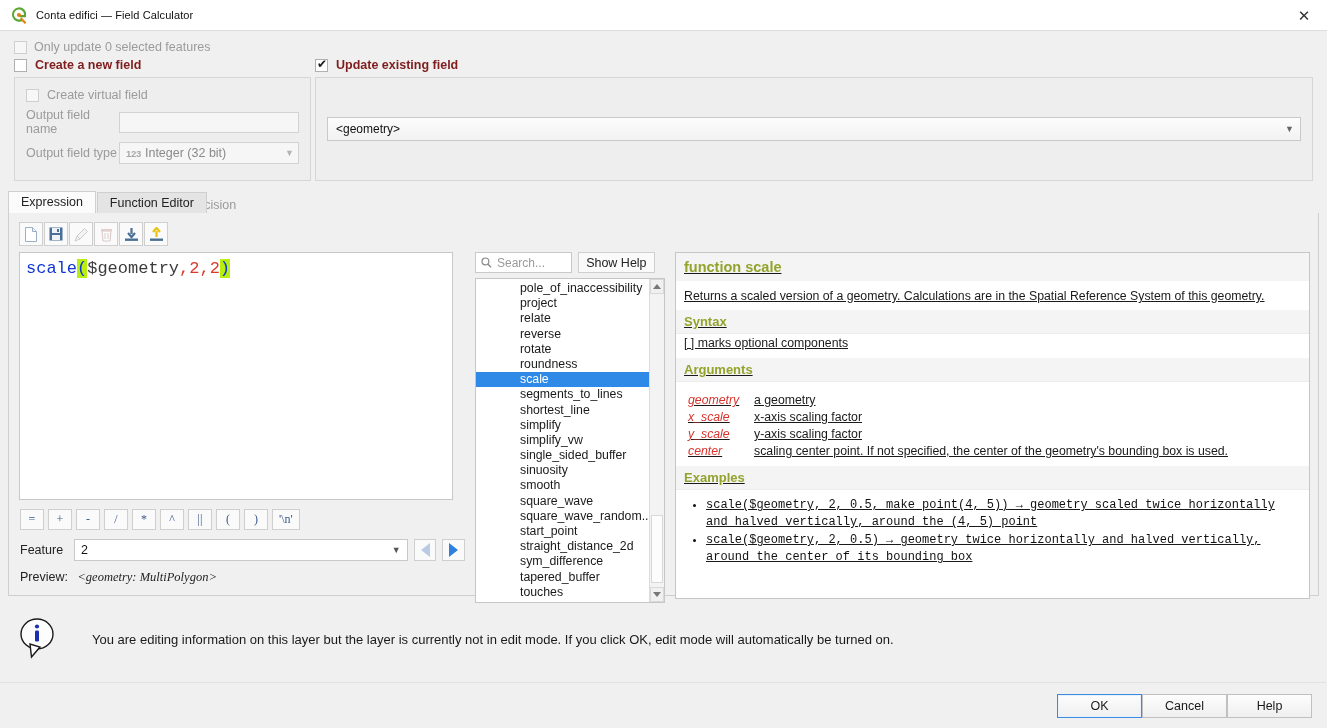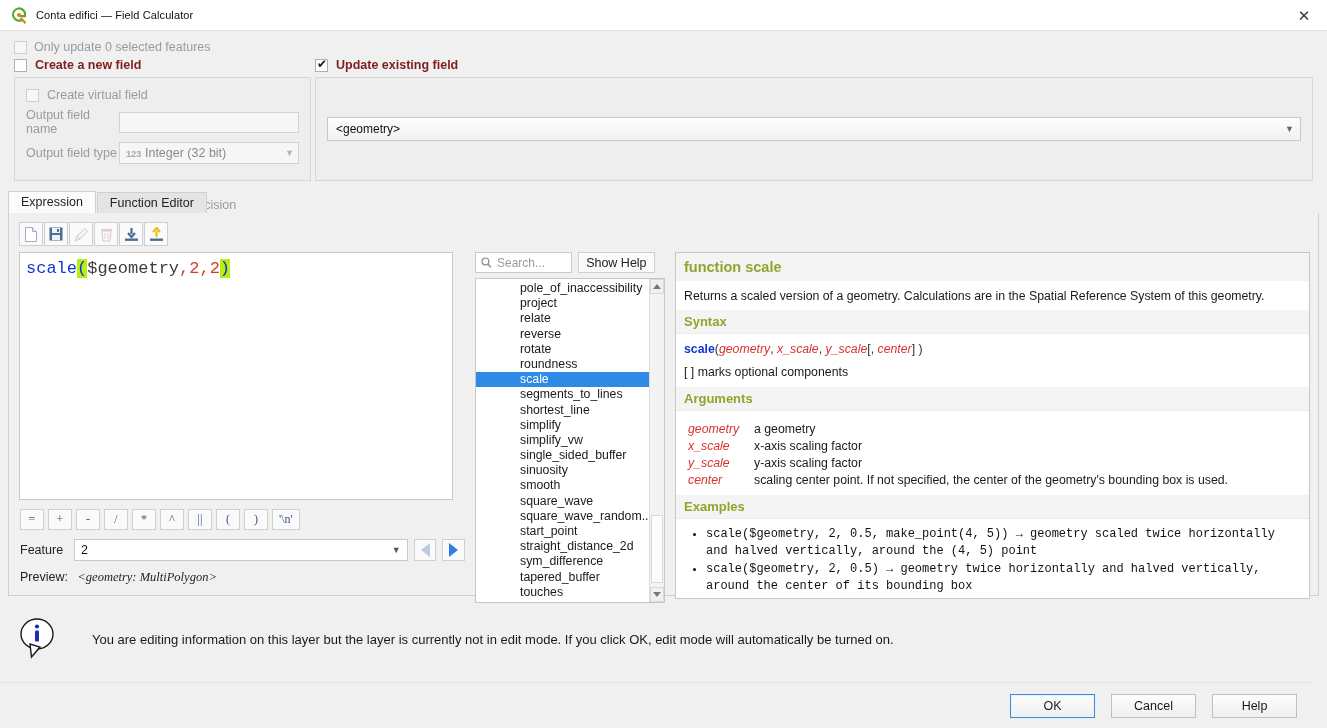--- a/index.html
+++ b/index.html
@@ -202,20 +202,21 @@
   
   .splitter{ width:12px; height:325px; display:flex; align-items:center; justify-content:center; flex:0 0 12px;}
   .splitter .dots{ width:2px; height:30px; background:
      repeating-linear-gradient(#bbb 0 2px, transparent 2px 5px);}
 
   
   .pane-help{ flex:1 1 auto; padding-left:8px; padding-right:2px;}
   .helpbox{
     height:347px; border:1px solid #c6c6c6; background:#fff; overflow:hidden;
     padding:0;
+    text-decoration:underline;
   }
   .h-sec{
     background:#f4f4f4; color:#93a32c; font-weight:bold; font-size:13px;
     padding:4px 8px; border-bottom:1px solid #ececec;
   }
   .h-title{
     background:#f4f4f4; color:#93a32c; font-weight:bold; font-size:14.5px;
     padding:6px 8px;
   }
   .h-para{ padding:8px 8px 7px 8px; font-size:12.3px; color:#1a1a1a;}
@@ -231,23 +232,23 @@
   .exlist{ margin:0; padding:7px 8px 8px 30px; font-family:"Liberation Mono", monospace; font-size:12px; line-height:17px; color:#111;}
   .exlist li{ margin-bottom:1px;}
 
   
   .infobar{ display:flex; align-items:center; padding:16px 0 0 18px; height:70px;}
   .info-ico{ width:40px; flex:0 0 40px;}
   .info-txt{ margin-left:34px; font-size:13px; color:#1a1a1a;text-align:center;}
 
   
   .footer{
-    position:absolute; left:0; right:16px; bottom:0; height:46px;
+    position:absolute; left:0; right:1px; bottom:0; height:46px;
     border-top:1px solid #e2e2e2; background:#f0f0f0;
-    display:flex; align-items:center; justify-content:flex-end; padding-right:14px; gap:16px;
+    display:flex; align-items:center; justify-content:flex-end; padding-right:14px; gap:0;
   }
   .fbtn{
     width:85px; height:24px; border:1px solid #c0c0c0;
     background:linear-gradient(#fdfdfd,#efefef);
     font-size:12.5px; color:#1a1a1a; display:flex; align-items:center; justify-content:center;
   }
   .fbtn.default{ border:1px solid #3b8ce0; box-shadow:inset 0 0 0 1px #e8f2fc;}
 </style>
 </head>
 <body>
@@ -470,23 +471,20 @@
 
       <div class="splitter">
           <span class="dots"></span>
         </div>
 
       <div class="pane-help">
         <div class="helpbox">
           <div class="h-title">function scale</div>
           <div class="h-para">Returns a scaled version of a geometry. Calculations are in the Spatial Reference System of this geometry.</div>
           <div class="h-sec">Syntax</div>
-          <div class="h-syntax">
-            <span class="sy-fn">scale</span><span class="sy-plain">(</span><span class="sy-arg">geometry</span><span class="sy-plain">, </span><span class="sy-arg">x_scale</span><span class="sy-plain">, </span><span class="sy-arg">y_scale</span><span class="sy-plain">[, </span><span class="sy-arg">center</span><span class="sy-plain">] )</span>
-          </div>
           <div class="h-note">[ ] marks optional components</div>
           <div class="h-sec">Arguments</div>
           <div class="argtable">
             <div class="argrow">
               <span class="argname">geometry</span>
               <span class="argdesc">a geometry</span>
             </div>
             <div class="argrow">
               <span class="argname">x_scale</span>
               <span class="argdesc">x-axis scaling factor</span>

